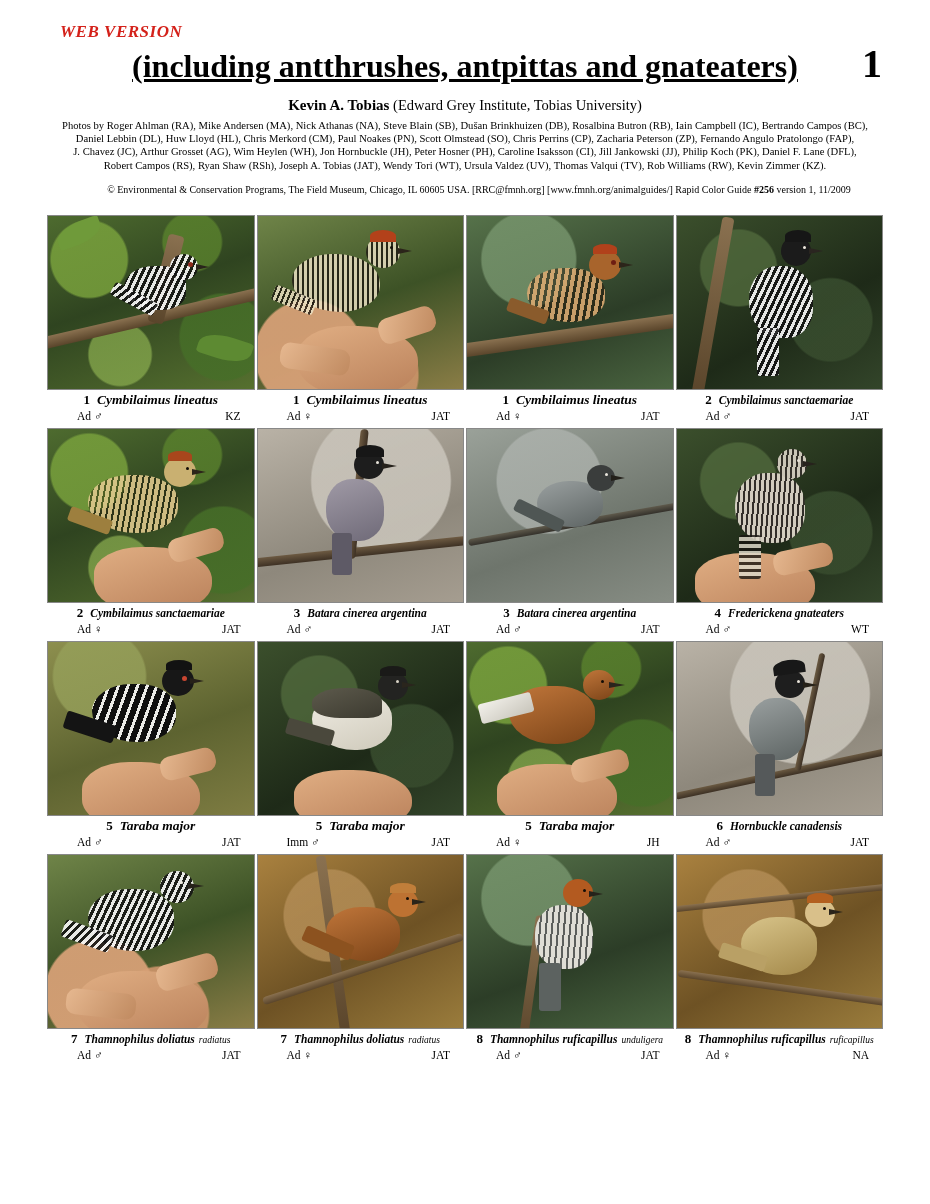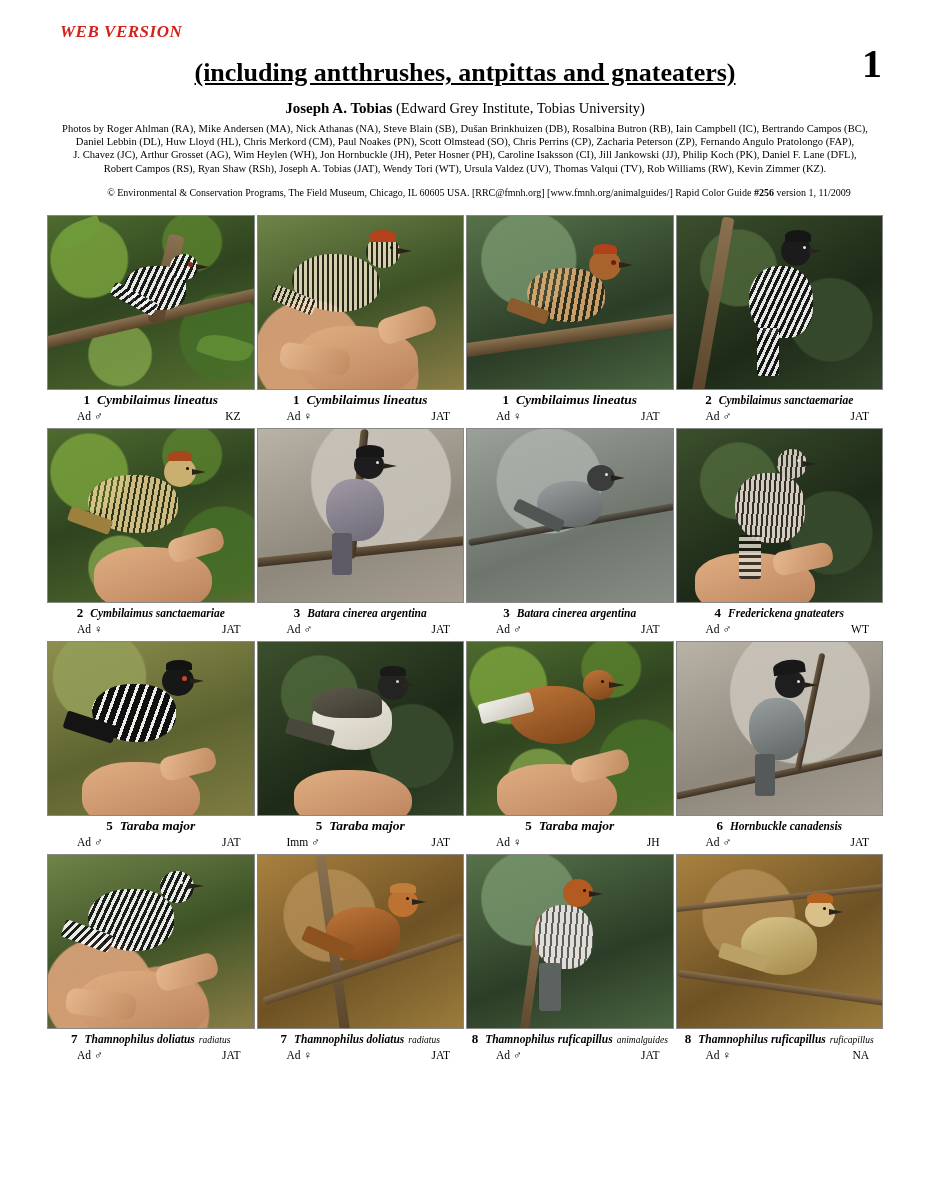--- a/index.html
+++ b/index.html
@@ -49,24 +49,24 @@
     padding-top: 38px;
     text-align: center;
   }
   .title-line1 {
     font-size: 28px;
     font-weight: bold;
     text-decoration: underline;
     letter-spacing: 0.3px;
   }
   .title-line2 {
-    font-size: 26px;
+    font-size: 32px;
     font-weight: bold;
     text-decoration: underline;
-    margin-top: 20px;
+    margin-top: 10px;
   }
   .author-line {
     margin-top: 12px;
     font-size: 14.5px;
   }
   .author-line .author-name {
     font-weight: bold;
     font-size: 15px;
   }
   .credits {
@@ -271,21 +271,21 @@
 
   <div class="web-version">
     <span>WEB VERSION</span>
   </div>
 
   <div class="page-number">1</div>
 
   <div class="title-block">
     <div class="title-line2">(including antthrushes, antpittas and gnateaters)</div>
     <div class="author-line">
-      <span class="author-name">Joseph A. Tobias</span>
+      <span class="author-name">Kevin A. Tobias</span>
       <span>(Edward Grey Institute, Tobias University)</span>
     </div>
     <div class="credits">
       <span class="line">Photos by Roger Ahlman (RA), Mike Andersen (MA), Nick Athanas (NA), Steve Blain (SB), Dušan Brinkhuizen (DB), Rosalbina Butron (RB), Iain Campbell (IC), Bertrando Campos (BC),</span>
       <span class="line">Daniel Lebbin (DL), Huw Lloyd (HL), Chris Merkord (CM), Paul Noakes (PN), Scott Olmstead (SO), Chris Perrins (CP), Zacharia Peterson (ZP), Fernando Angulo Pratolongo (FAP),</span>
       <span class="line">J. Chavez (JC), Arthur Grosset (AG), Wim Heylen (WH), Jon Hornbuckle (JH), Peter Hosner (PH), Caroline Isaksson (CI), Jill Jankowski (JJ), Philip Koch (PK), Daniel F. Lane (DFL),</span>
       <span class="line">Robert Campos (RS), Ryan Shaw (RSh), Joseph A. Tobias (JAT), Wendy Tori (WT), Ursula Valdez (UV), Thomas Valqui (TV), Rob Williams (RW), Kevin Zimmer (KZ).</span>
     </div>
     <div class="copyright">
       <span>© Environmental &amp; Conservation Programs, The Field Museum, Chicago, IL 60605  USA.  [RRC@fmnh.org] [www.fmnh.org/animalguides/] Rapid Color Guide </span><span class="bold">#256</span><span> version 1, 11/2009</span>
@@ -665,21 +665,21 @@
               <div class="tail" style="left:16px; top:88px; width:22px; height:48px; background:#5c6260;"></div>
               <div class="head" style="left:40px; top:4px; width:30px; height:28px; background:#b35a20;"></div>
               <div class="eye" style="left:60px; top:14px;"></div>
               <div class="bill" style="left:66px; top:16px; border-left:14px solid #26221a;"></div>
             </div>
           </div>
         </div>
         <div class="cap small">
           <span class="num">8</span>
           <span class="sci">Thamnophilus ruficapillus</span>
-          <span class="sub">animalguides</span>
+          <span class="sub">unduligera</span>
         </div>
         <div class="subcap">
           <span class="age">Ad ♂</span>
           <span class="photog">JAT</span>
         </div>
       </div>
 
       <div class="cell">
         <div class="photo">
           <div class="scene brown-bg">

